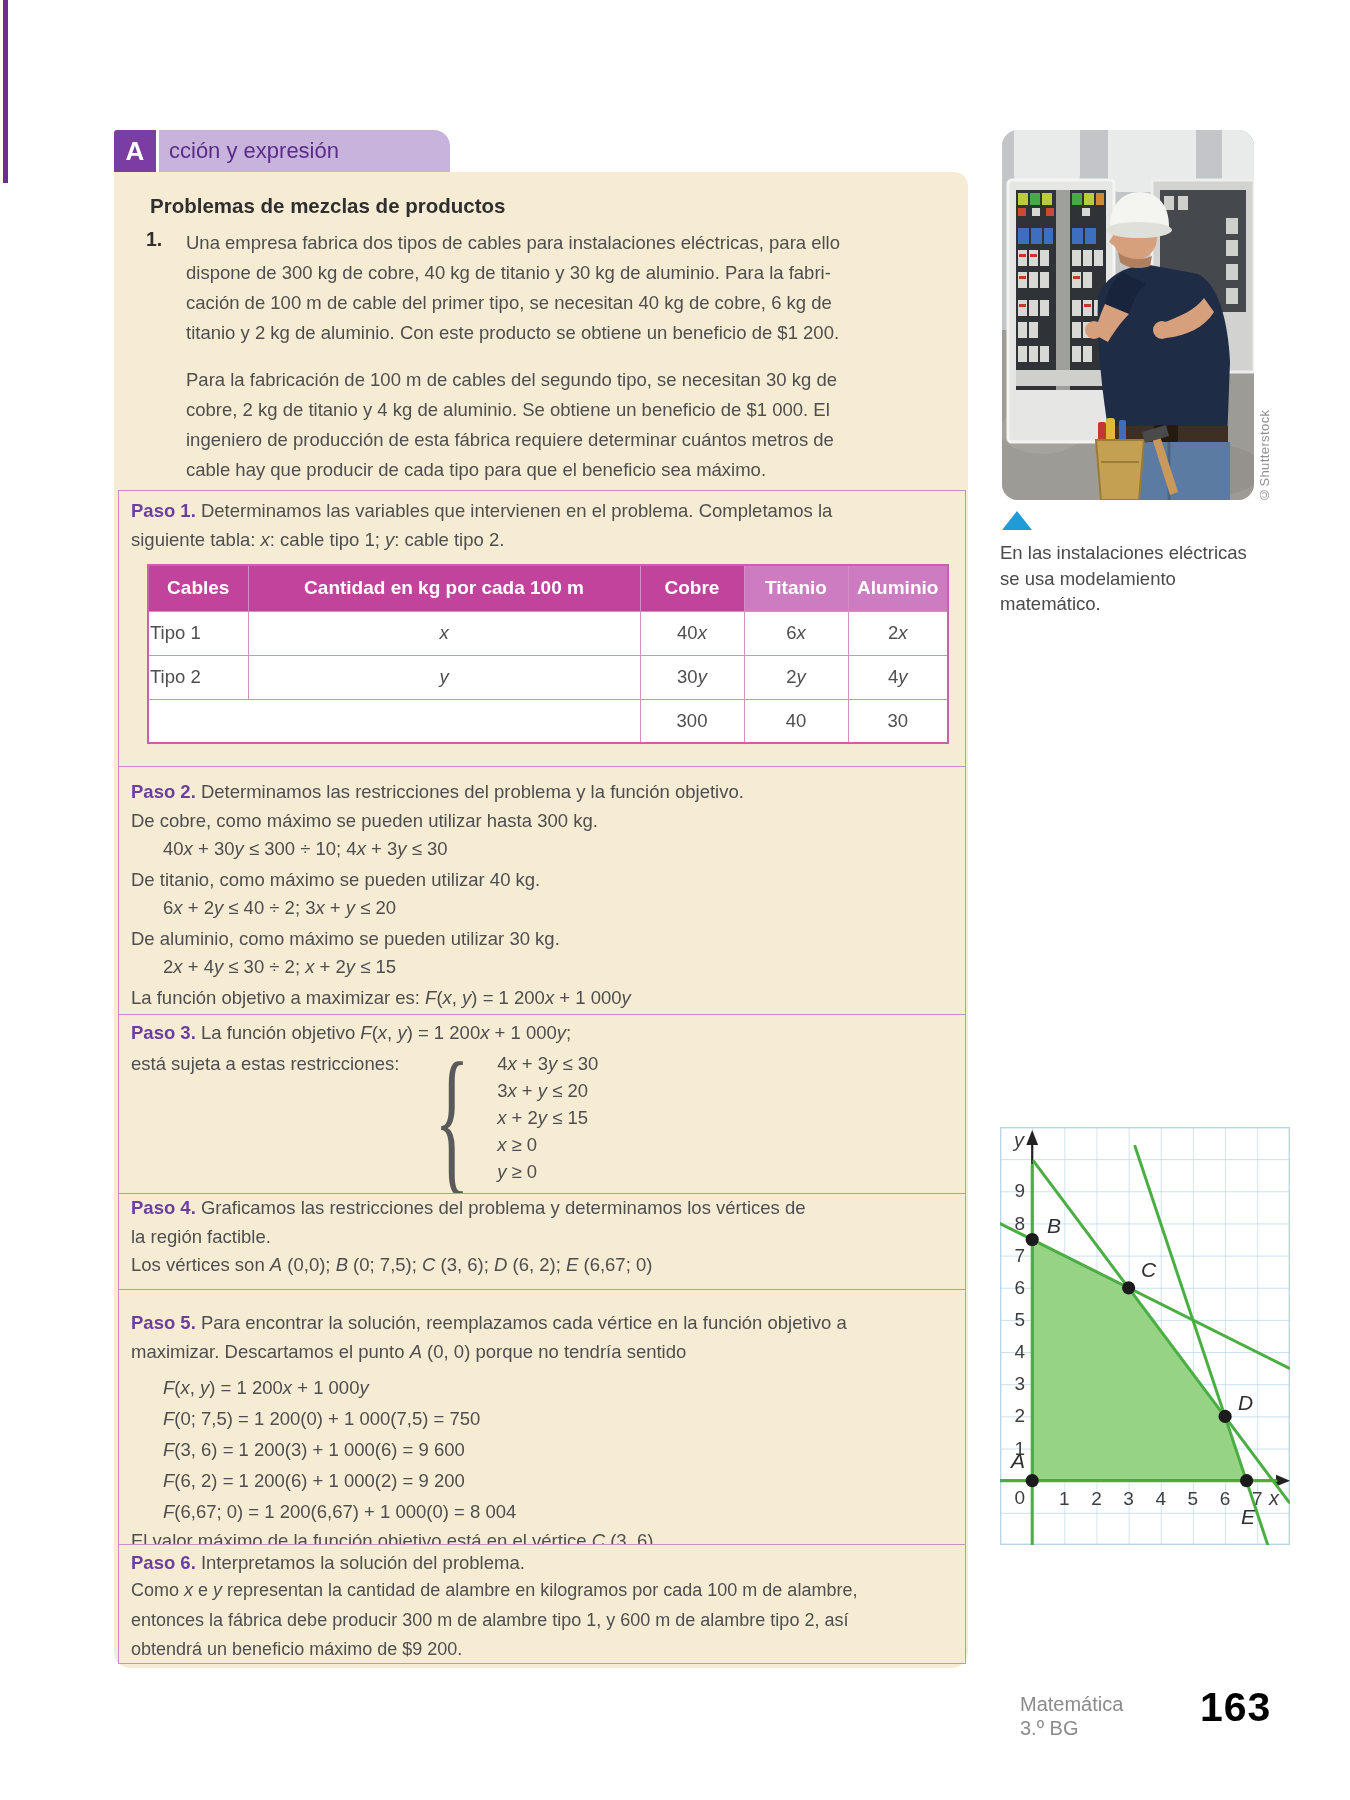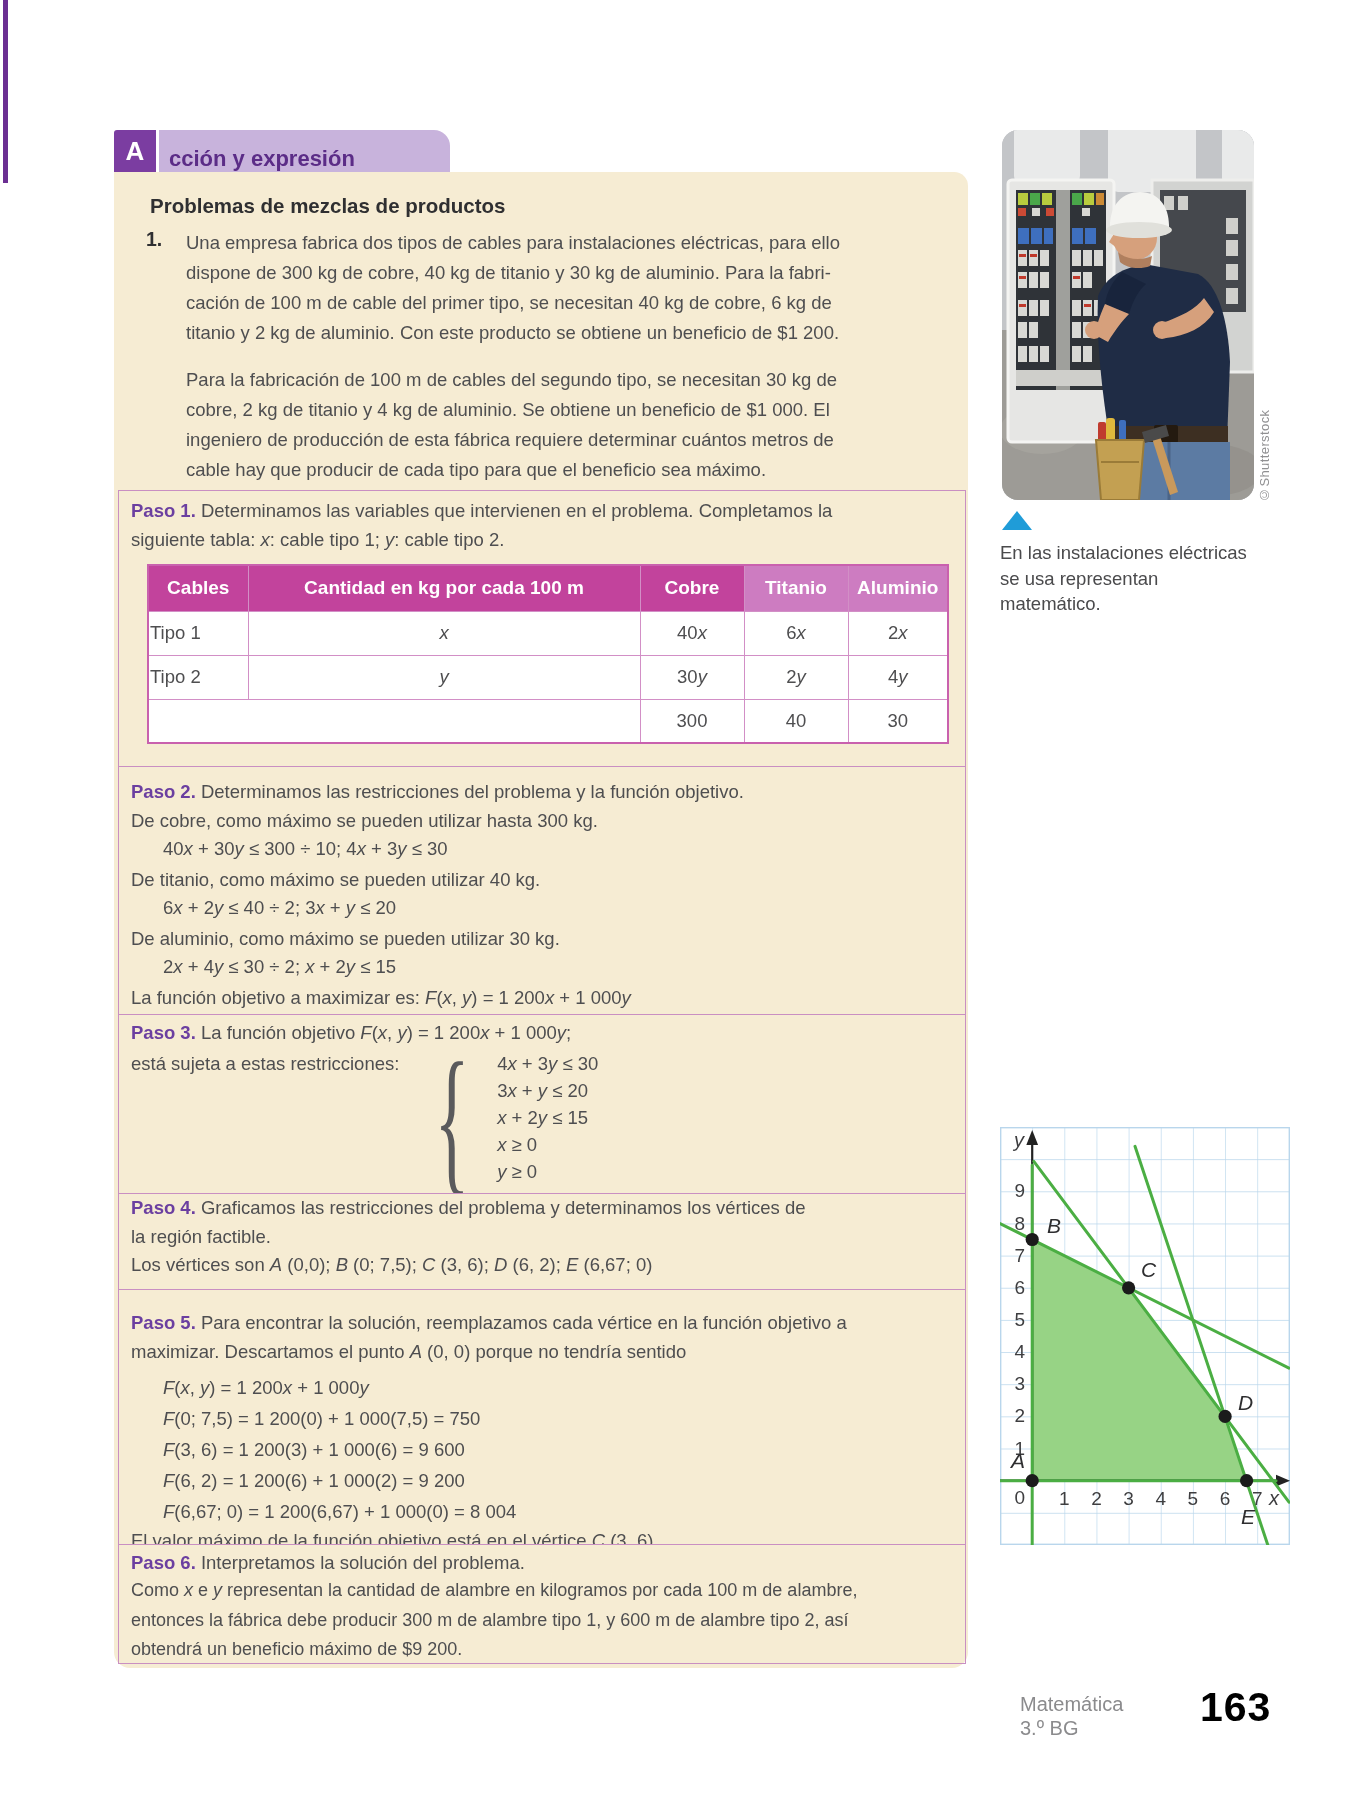--- a/index.html
+++ b/index.html
@@ -8,22 +8,22 @@
   .abs{position:absolute}
 
   
   .left-bar{left:3px;top:0;width:5px;height:183px;background:#6b2f92}
 
   
   .band-badge{left:114px;top:130px;width:42px;height:42px;background:#7b3da1;
     color:#fff;font-weight:bold;font-size:26px;display:flex;align-items:center;justify-content:center;
     border-radius:3px 0 0 0}
   .band-title{left:159px;top:130px;width:291px;height:42px;background:#c8b3dc;
-    border-radius:0 16px 0 0;display:flex;align-items:flex-end;padding-left:10px;box-sizing:border-box;
-    color:#5b2c87;font-weight:bold;font-size:22px}
+    border-radius:0 16px 0 0;display:flex;align-items:center;padding-left:10px;box-sizing:border-box;
+    color:#5b2c87;font-weight:normal;font-size:22px}
 
   
   .cream{left:114px;top:172px;width:854px;height:1496px;background:#f6ecd3;
     border-radius:0 14px 16px 16px}
 
   .sec-title{left:150px;top:194px;font-size:20.5px;font-weight:bold;color:#2f2f31}
   .prob-num{left:146px;top:228px;font-size:19.5px;font-weight:bold;color:#2f2f31}
   .prob-p{left:186px;width:700px}
   .p1{top:228px}
   .p2{top:365px}
@@ -352,21 +352,21 @@
           <polygon points="150,308 158,306 176,362 168,365" fill="#c9995c"></polygon>
           <polygon points="140,302 164,295 167,306 143,313" fill="#4a4a4a"></polygon>
         </g>
       </g>
     </svg>
   </div>
   <div class="abs credit">©Shutterstock</div>
   <div class="abs cap-tri"></div>
   <div class="abs caption">
     <div>En las instalaciones eléctricas</div>
-    <div>se usa representan</div>
+    <div>se usa modelamiento</div>
     <div>matemático.</div>
   </div>
 
   <div class="abs graph">
     <svg width="290" height="418" viewBox="0 0 290 418">
       <defs>
         <pattern id="gp" width="32.15" height="32.15" patternUnits="userSpaceOnUse">
           <path d="M 32.15 0 L 0 0 0 32.15" fill="none" stroke="#b9d6ec" stroke-width="1.3"></path>
         </pattern>
       </defs>

